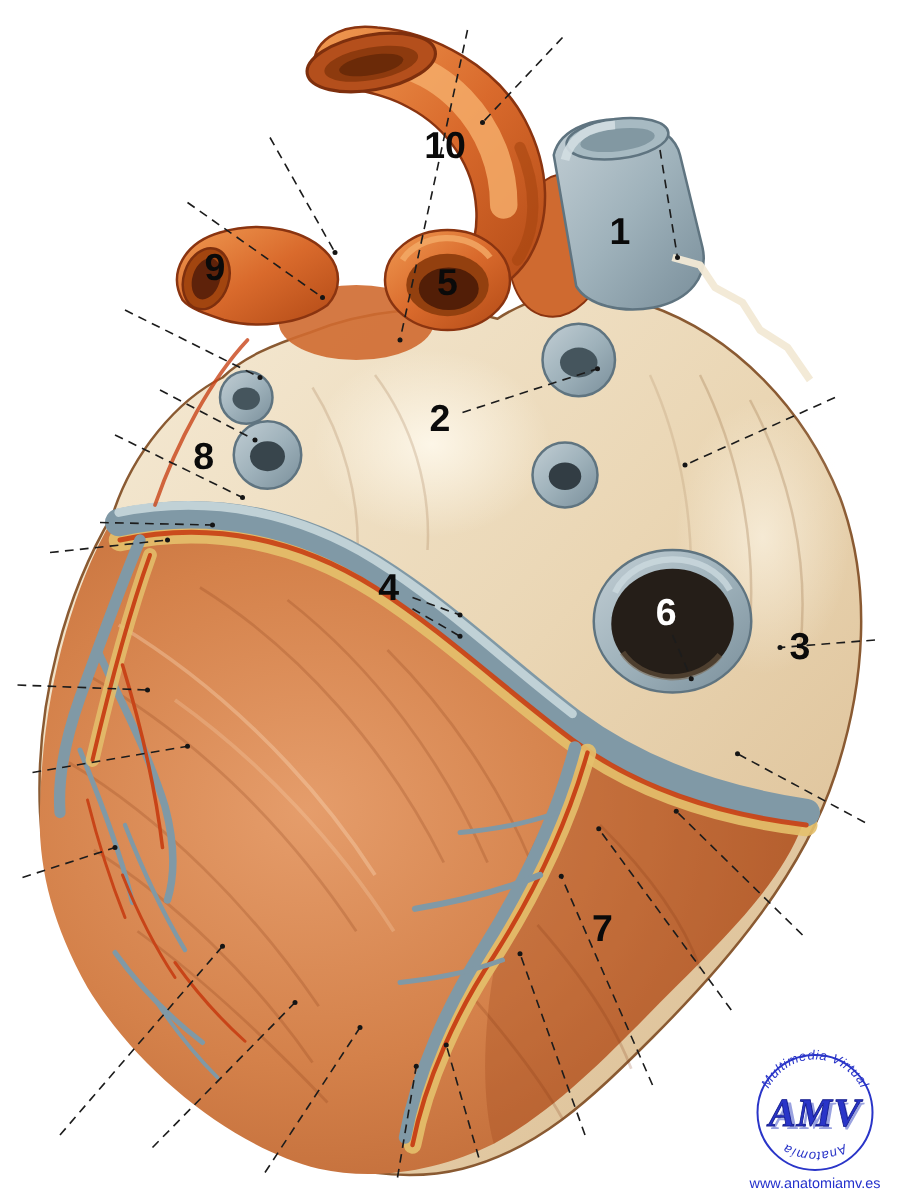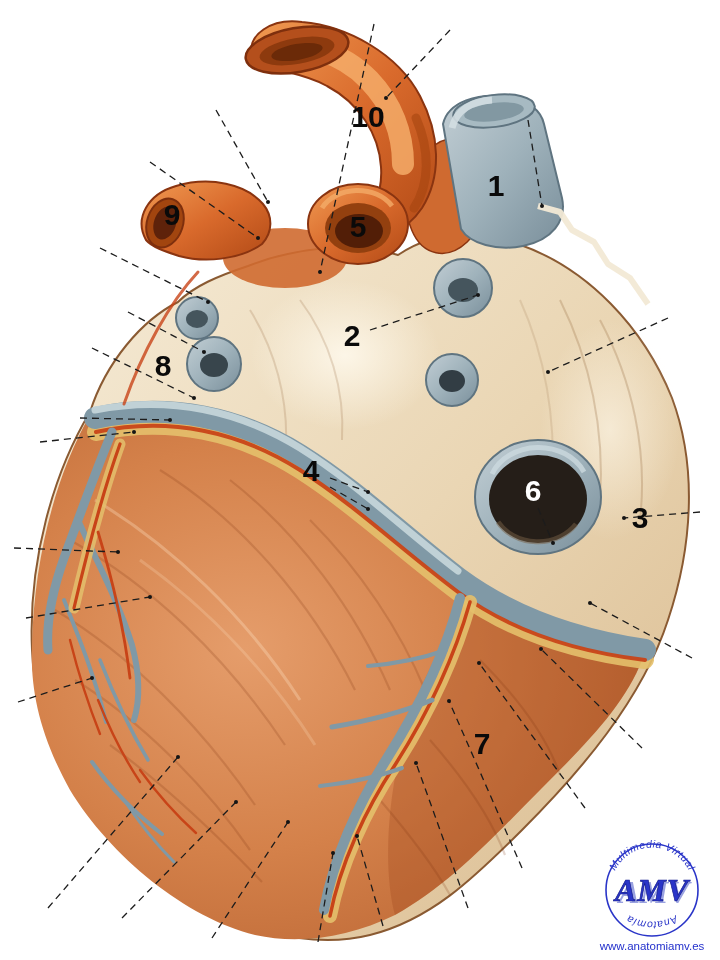--- a/index.html
+++ b/index.html
@@ -257,21 +257,21 @@
     </text>
     <text font-family="Liberation Sans, sans-serif" font-size="10.5" font-style="italic" fill="#2a35c8" letter-spacing="0.5">
       <textPath href="#arcBottom" startOffset="50%" text-anchor="middle">Anatomía</textPath>
     </text>
     <text x="654" y="903" text-anchor="middle" font-family="Liberation Serif, serif" font-size="32" font-weight="bold" font-style="italic" fill="#9aa2e0">AMV</text>
     <text x="652" y="901" text-anchor="middle" font-family="Liberation Serif, serif" font-size="32" font-weight="bold" font-style="italic" fill="#2a35c8" stroke="#141c8c" stroke-width="0.7" letter-spacing="1">AMV</text>
     <text x="652" y="950" text-anchor="middle" font-family="Liberation Sans, sans-serif" font-size="11.5" fill="#2330cc">www.anatomiamv.es</text>
   </g>
 </svg>
 
-<span class="num-label" style="left: 368px; top: 117px; color: rgb(10, 10, 10);">10</span>
+<span class="num-label" style="left: 356px; top: 117px; color: rgb(10, 10, 10);">10</span>
 <span class="num-label" style="left: 496px; top: 186px; color: rgb(10, 10, 10);">1</span>
 <span class="num-label" style="left: 172px; top: 215px; color: rgb(10, 10, 10);">9</span>
 <span class="num-label" style="left: 358px; top: 227px; color: rgb(10, 10, 10);">5</span>
 <span class="num-label" style="left: 352px; top: 336px; color: rgb(10, 10, 10);">2</span>
 <span class="num-label" style="left: 163px; top: 366px; color: rgb(10, 10, 10);">8</span>
 <span class="num-label" style="left: 311px; top: 471px; color: rgb(10, 10, 10);">4</span>
 <span class="num-label" style="left: 533px; top: 491px; color: rgb(255, 255, 255);">6</span>
 <span class="num-label" style="left: 640px; top: 518px; color: rgb(10, 10, 10);">3</span>
 <span class="num-label" style="left: 482px; top: 744px; color: rgb(10, 10, 10);">7</span>
 

